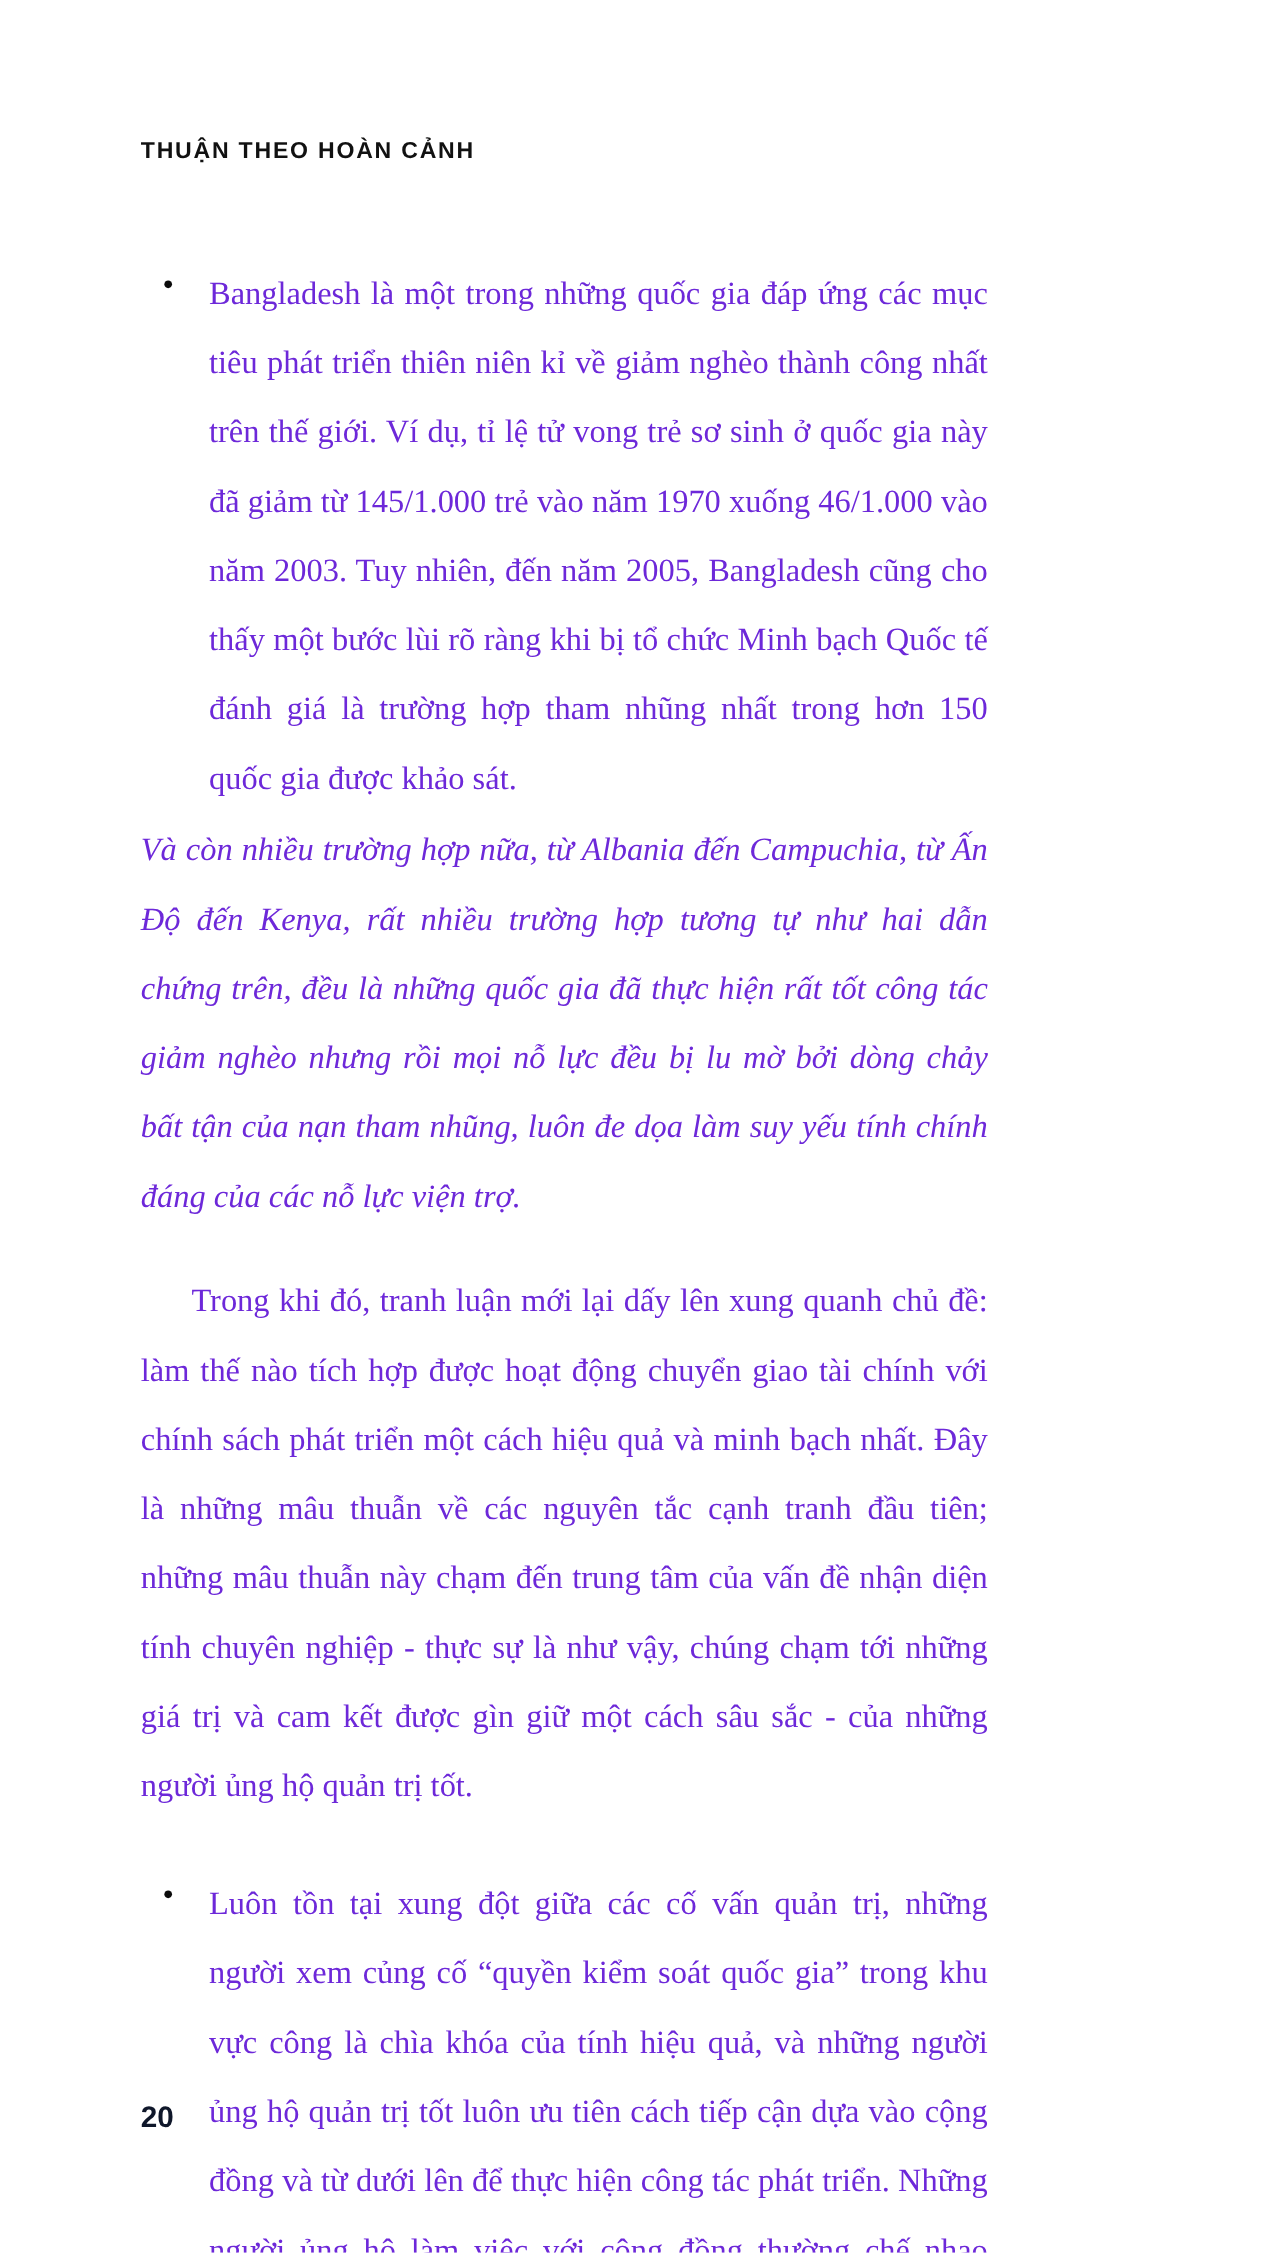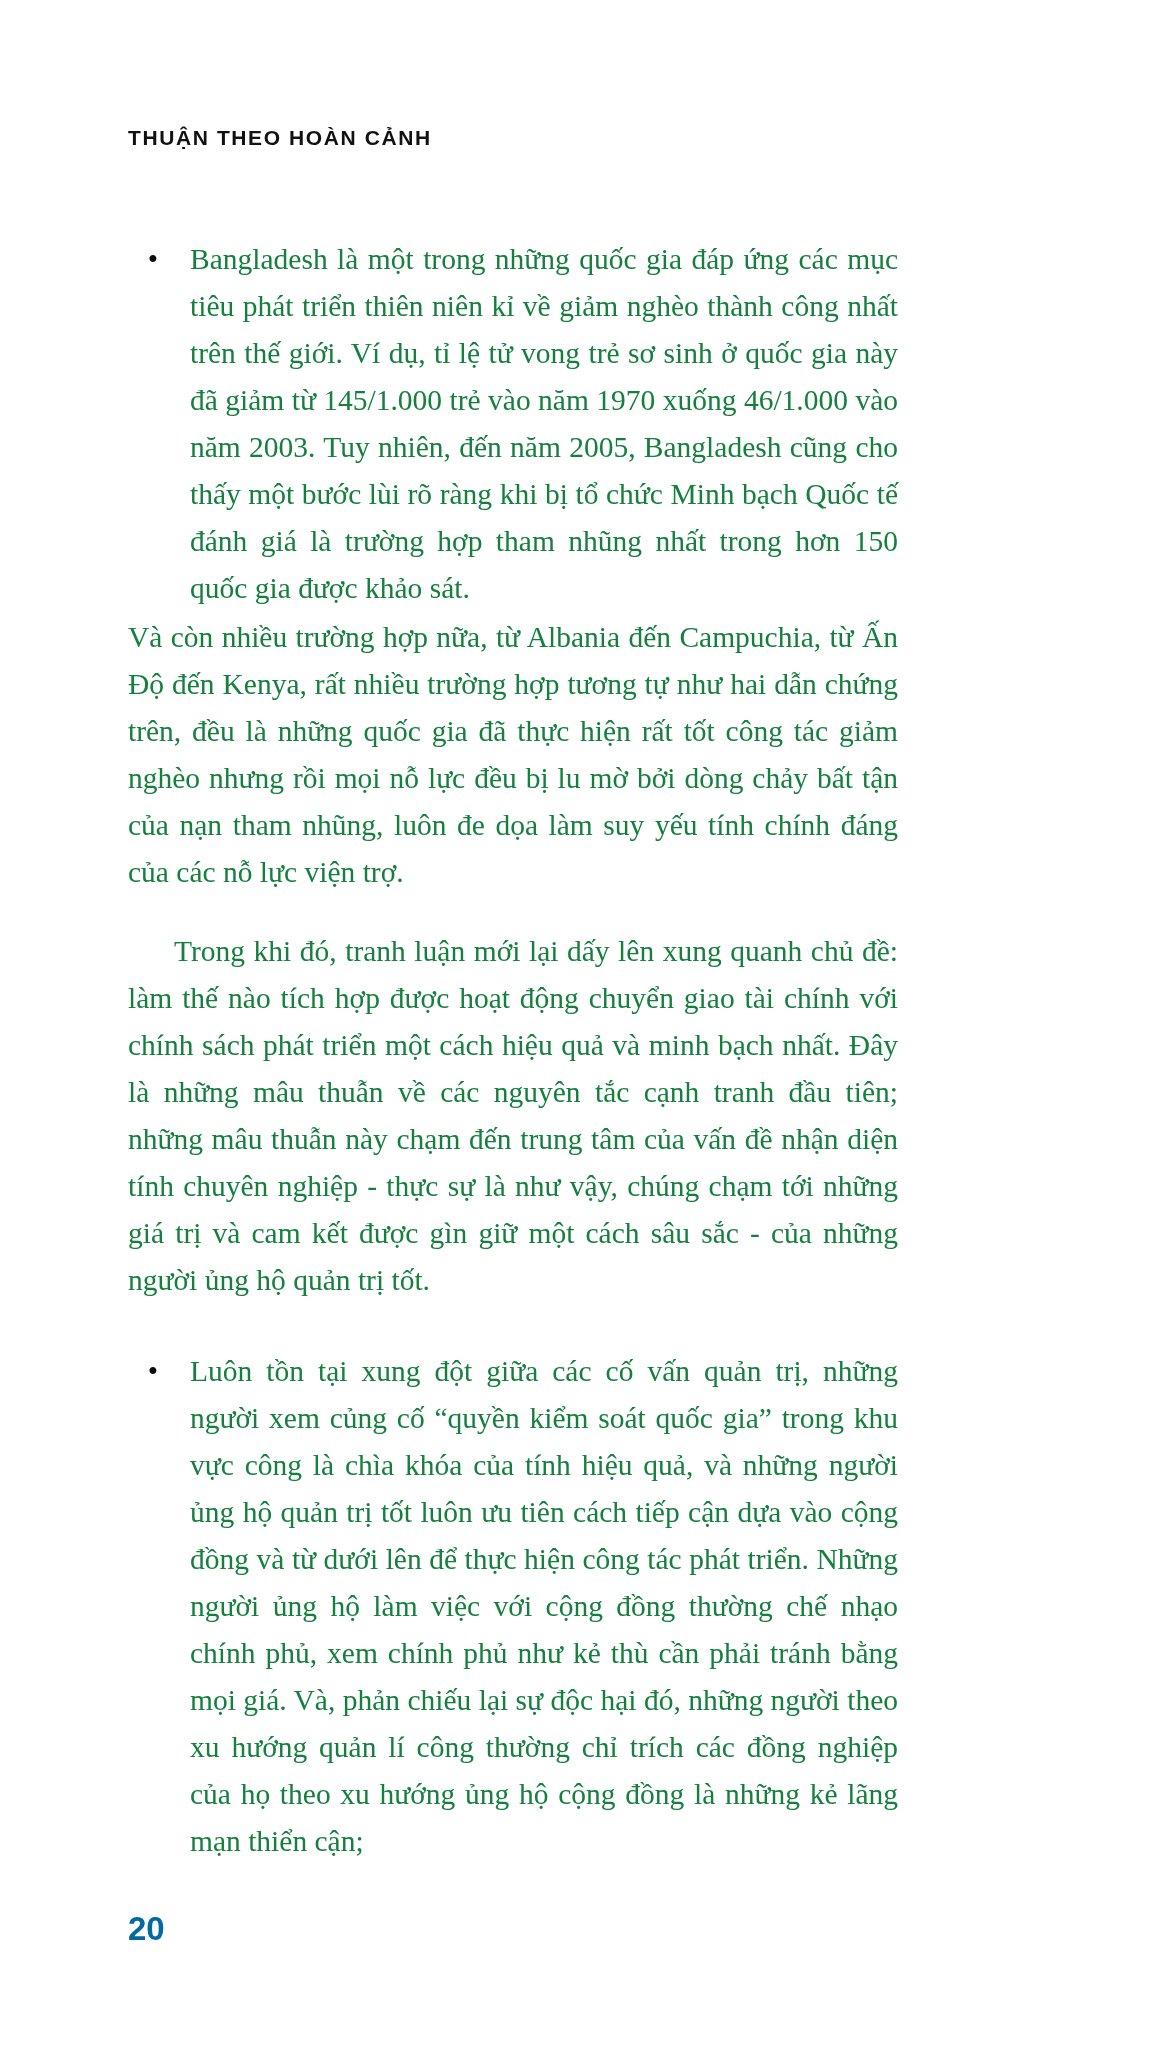--- a/index.html
+++ b/index.html
@@ -33,22 +33,22 @@
   .body-column {
     position: absolute;
     left: 128px;
     top: 236px;
     width: 770px;
   }
 
   .para {
     font-family: "Liberation Serif", "DejaVu Serif", serif;
     font-size: 29.5px;
-    line-height: 47px;
-    color: #15803d;
+    line-height: 63px;
+    color: #6d28d9;
     text-align: justify;
     text-justify: inter-word;
     margin: 0;
     -webkit-hyphens: none;
     hyphens: none;
   }
 
   
   .bullet-block {
     position: relative;
@@ -66,39 +66,40 @@
     color: #0b0b0b;
     text-align: center;
   }
   .bullet-block .para {
     text-align: justify;
   }
 
   
   .para.flush {
     text-indent: 0;
+    font-style: italic;
   }
   
   .para.indent {
     text-indent: 46px;
     margin-top: 30px;
   }
 
   .gap-sm { height: 2px; }
   .gap-md { height: 44px; }
 
   
   .page-number {
     position: absolute;
     left: 128px;
     top: 1910px;
     font-family: "Liberation Sans", sans-serif;
     font-weight: bold;
-    font-size: 33px;
-    color: #0369a1;
+    font-size: 27px;
+    color: #0f172a;
     text-align: center;
   }
 </style>
 </head>
 <body>
 
 <div class="page">
 
   <div class="running-header">THUẬN THEO HOÀN CẢNH</div>
 

